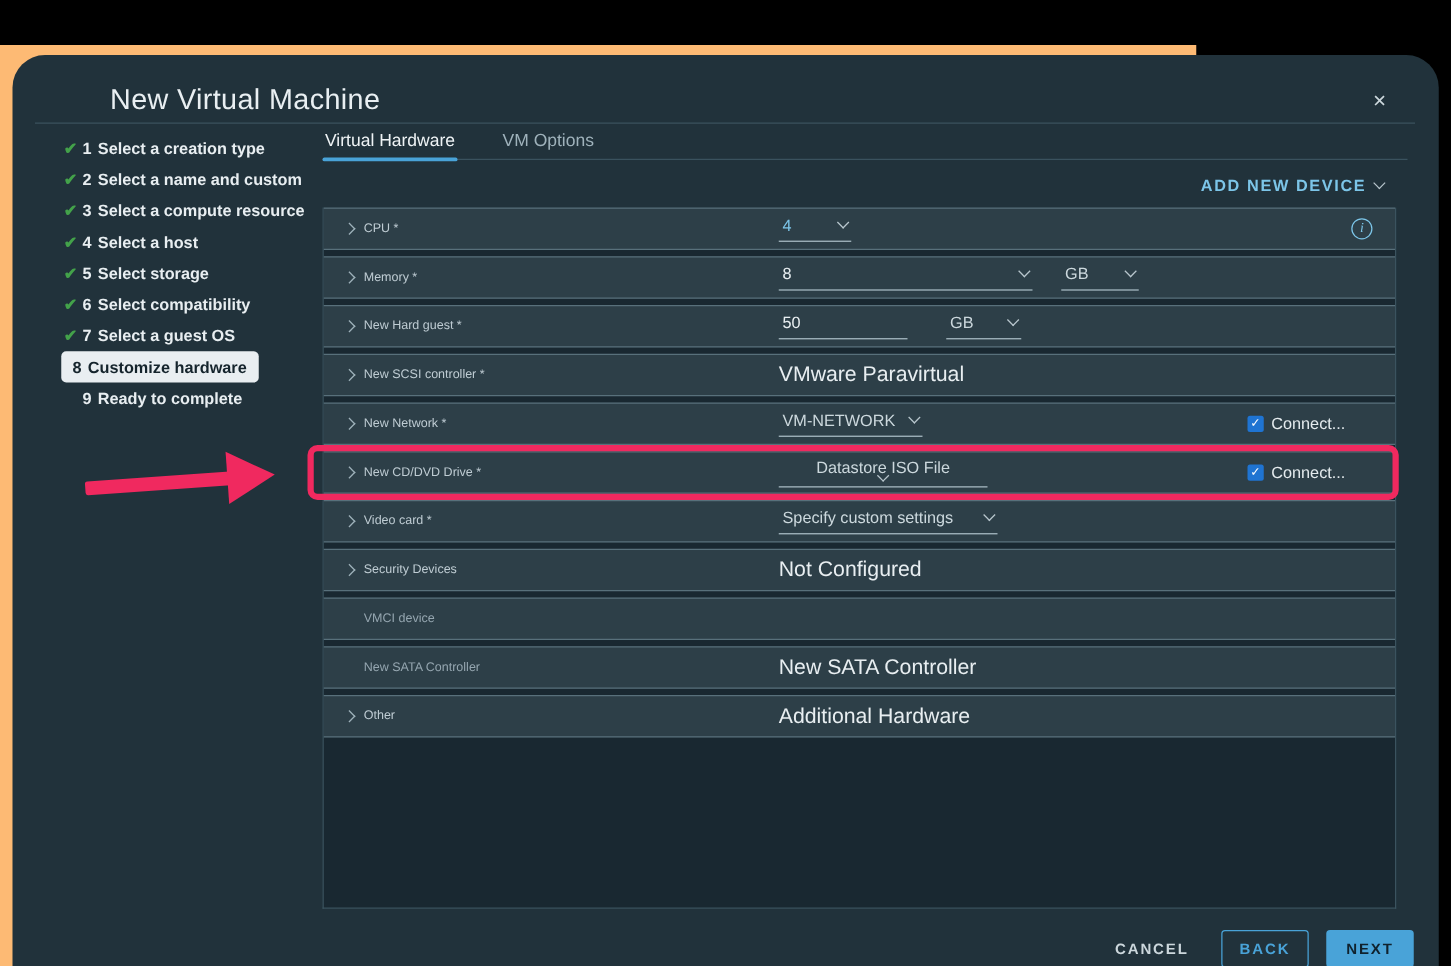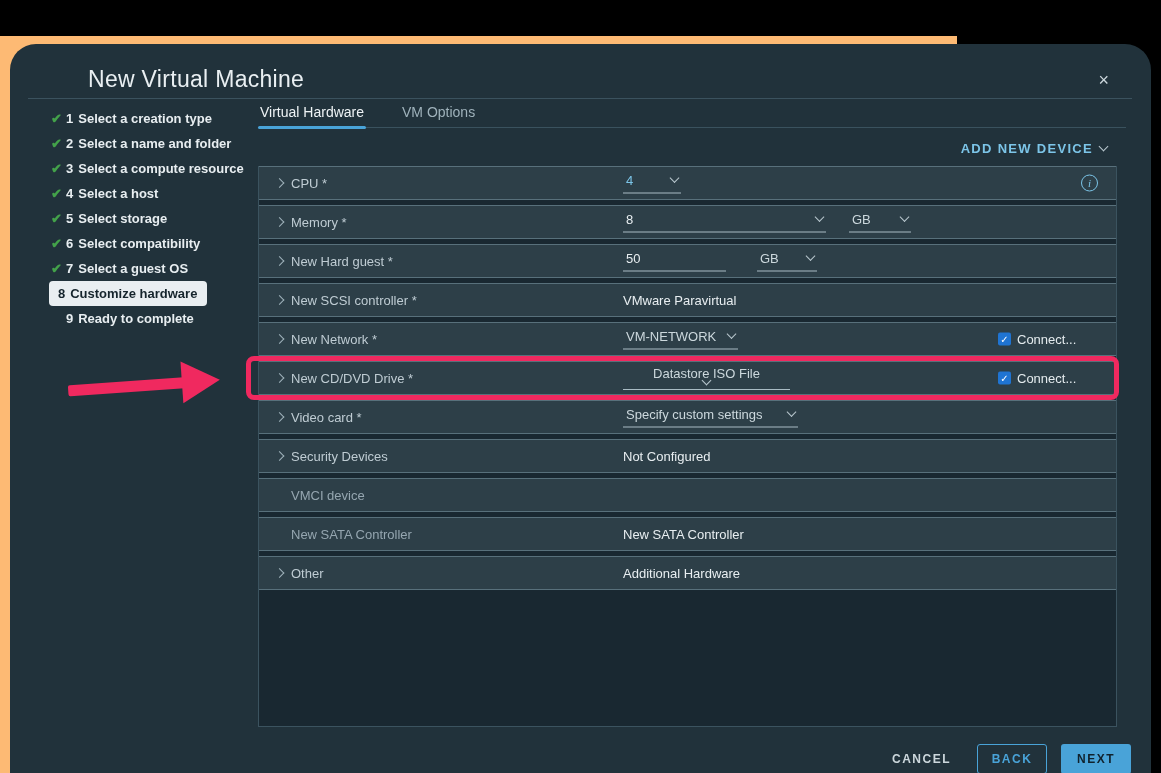--- a/index.html
+++ b/index.html
@@ -52,24 +52,24 @@
               background:#192831; border-left:1px solid #3b535f; border-right:1px solid #3b535f;
               border-bottom:1px solid #3b535f; }
   .hw-row { position:relative; height:34px; background:#2d3f48; margin-bottom:5px;
             border-top:1px solid rgba(142,172,186,.45); border-bottom:1px solid rgba(142,172,186,.45); }
   .hl-box { position:absolute; left:-13px; right:-3px; top:-6px; bottom:-6px;
             border:5px solid var(--pink); border-radius:8px; z-index:5; pointer-events:none; }
   .chev-r { position:absolute; left:17px; top:50%; width:7px; height:7px;
             border-top:1.5px solid #9fb2bb; border-right:1.5px solid #9fb2bb;
             transform:translateY(-50%) rotate(45deg); cursor:pointer; }
   .rlabel { position:absolute; left:32px; top:50%; transform:translateY(-50%);
-            color:#bfccd3; font-size:13px; }
+            color:#bfccd3; font-size:10px; }
   .rlabel.dim { color:#95a6b0; }
   .rtext { position:absolute; left:364px; top:50%; transform:translateY(-50%);
-           color:#e8eef1; font-size:13px; }
+           color:#e8eef1; font-size:17px; }
   .ctrl { position:absolute; left:364px; top:50%; transform:translateY(-50%);
           border-bottom:1px solid #a9bcc4; display:flex; justify-content:space-between;
           align-items:center; padding:0 3px 5px 3px; color:#ccd8dd; font-size:13px; cursor:pointer; }
   .ctrl.input { justify-content:flex-start; color:#e8eef1; }
   .ctrl.combo .cval { color:#e8eef1; }
   .ctrl.accent .cval { color:var(--light_blue); }
   .chev-d { width:7px; height:7px; border-right:1.5px solid #b9c7ce; border-bottom:1.5px solid #b9c7ce;
             transform:rotate(45deg); margin-top:-4px; }
   .connect { position:absolute; left:739px; top:50%; transform:translateY(-50%);
              display:flex; align-items:center; gap:6px; color:#e4ebee; font-size:13px; cursor:pointer; }
@@ -100,21 +100,21 @@
 
     <ul class="steps">
         <li class="step done">
           <span class="chk">✔</span>
           <span class="num">1</span>
           <span>Select a creation type</span>
         </li>
         <li class="step done">
           <span class="chk">✔</span>
           <span class="num">2</span>
-          <span>Select a name and folder</span>
+          <span>Select a name and custom</span>
         </li>
         <li class="step done">
           <span class="chk">✔</span>
           <span class="num">3</span>
           <span>Select a compute resource</span>
         </li>
         <li class="step done">
           <span class="chk">✔</span>
           <span class="num">4</span>
           <span>Select a host</span>

